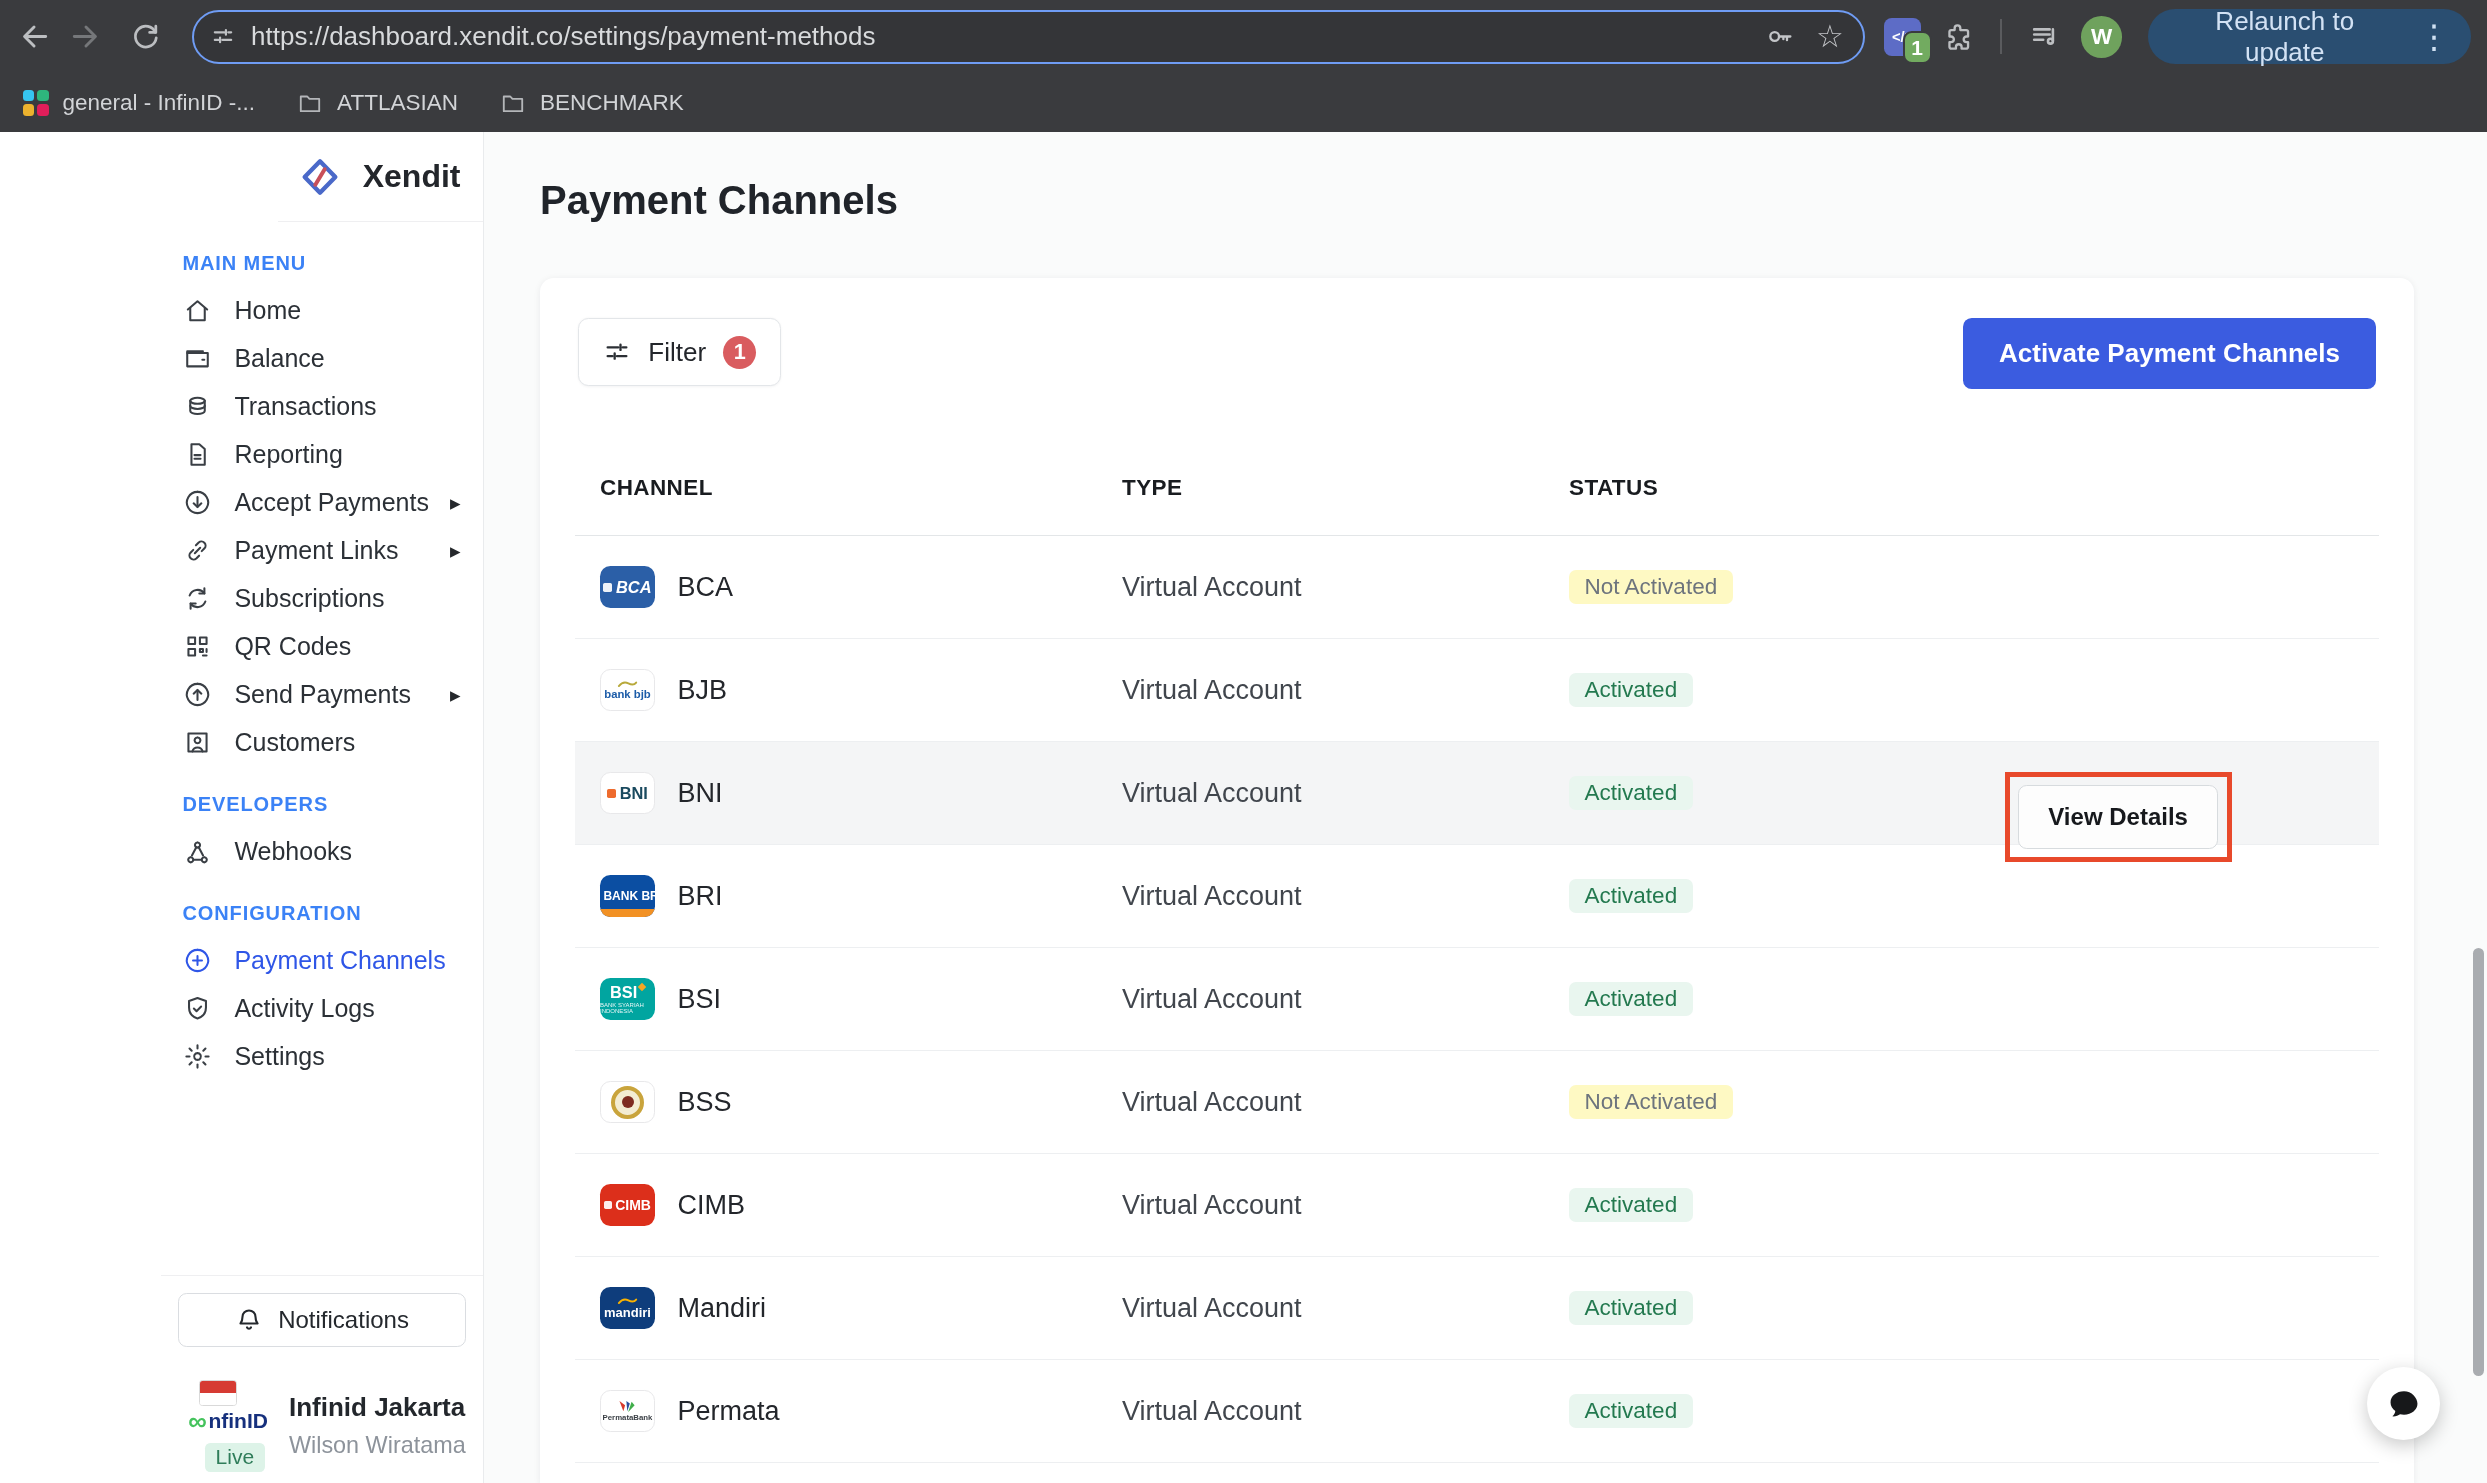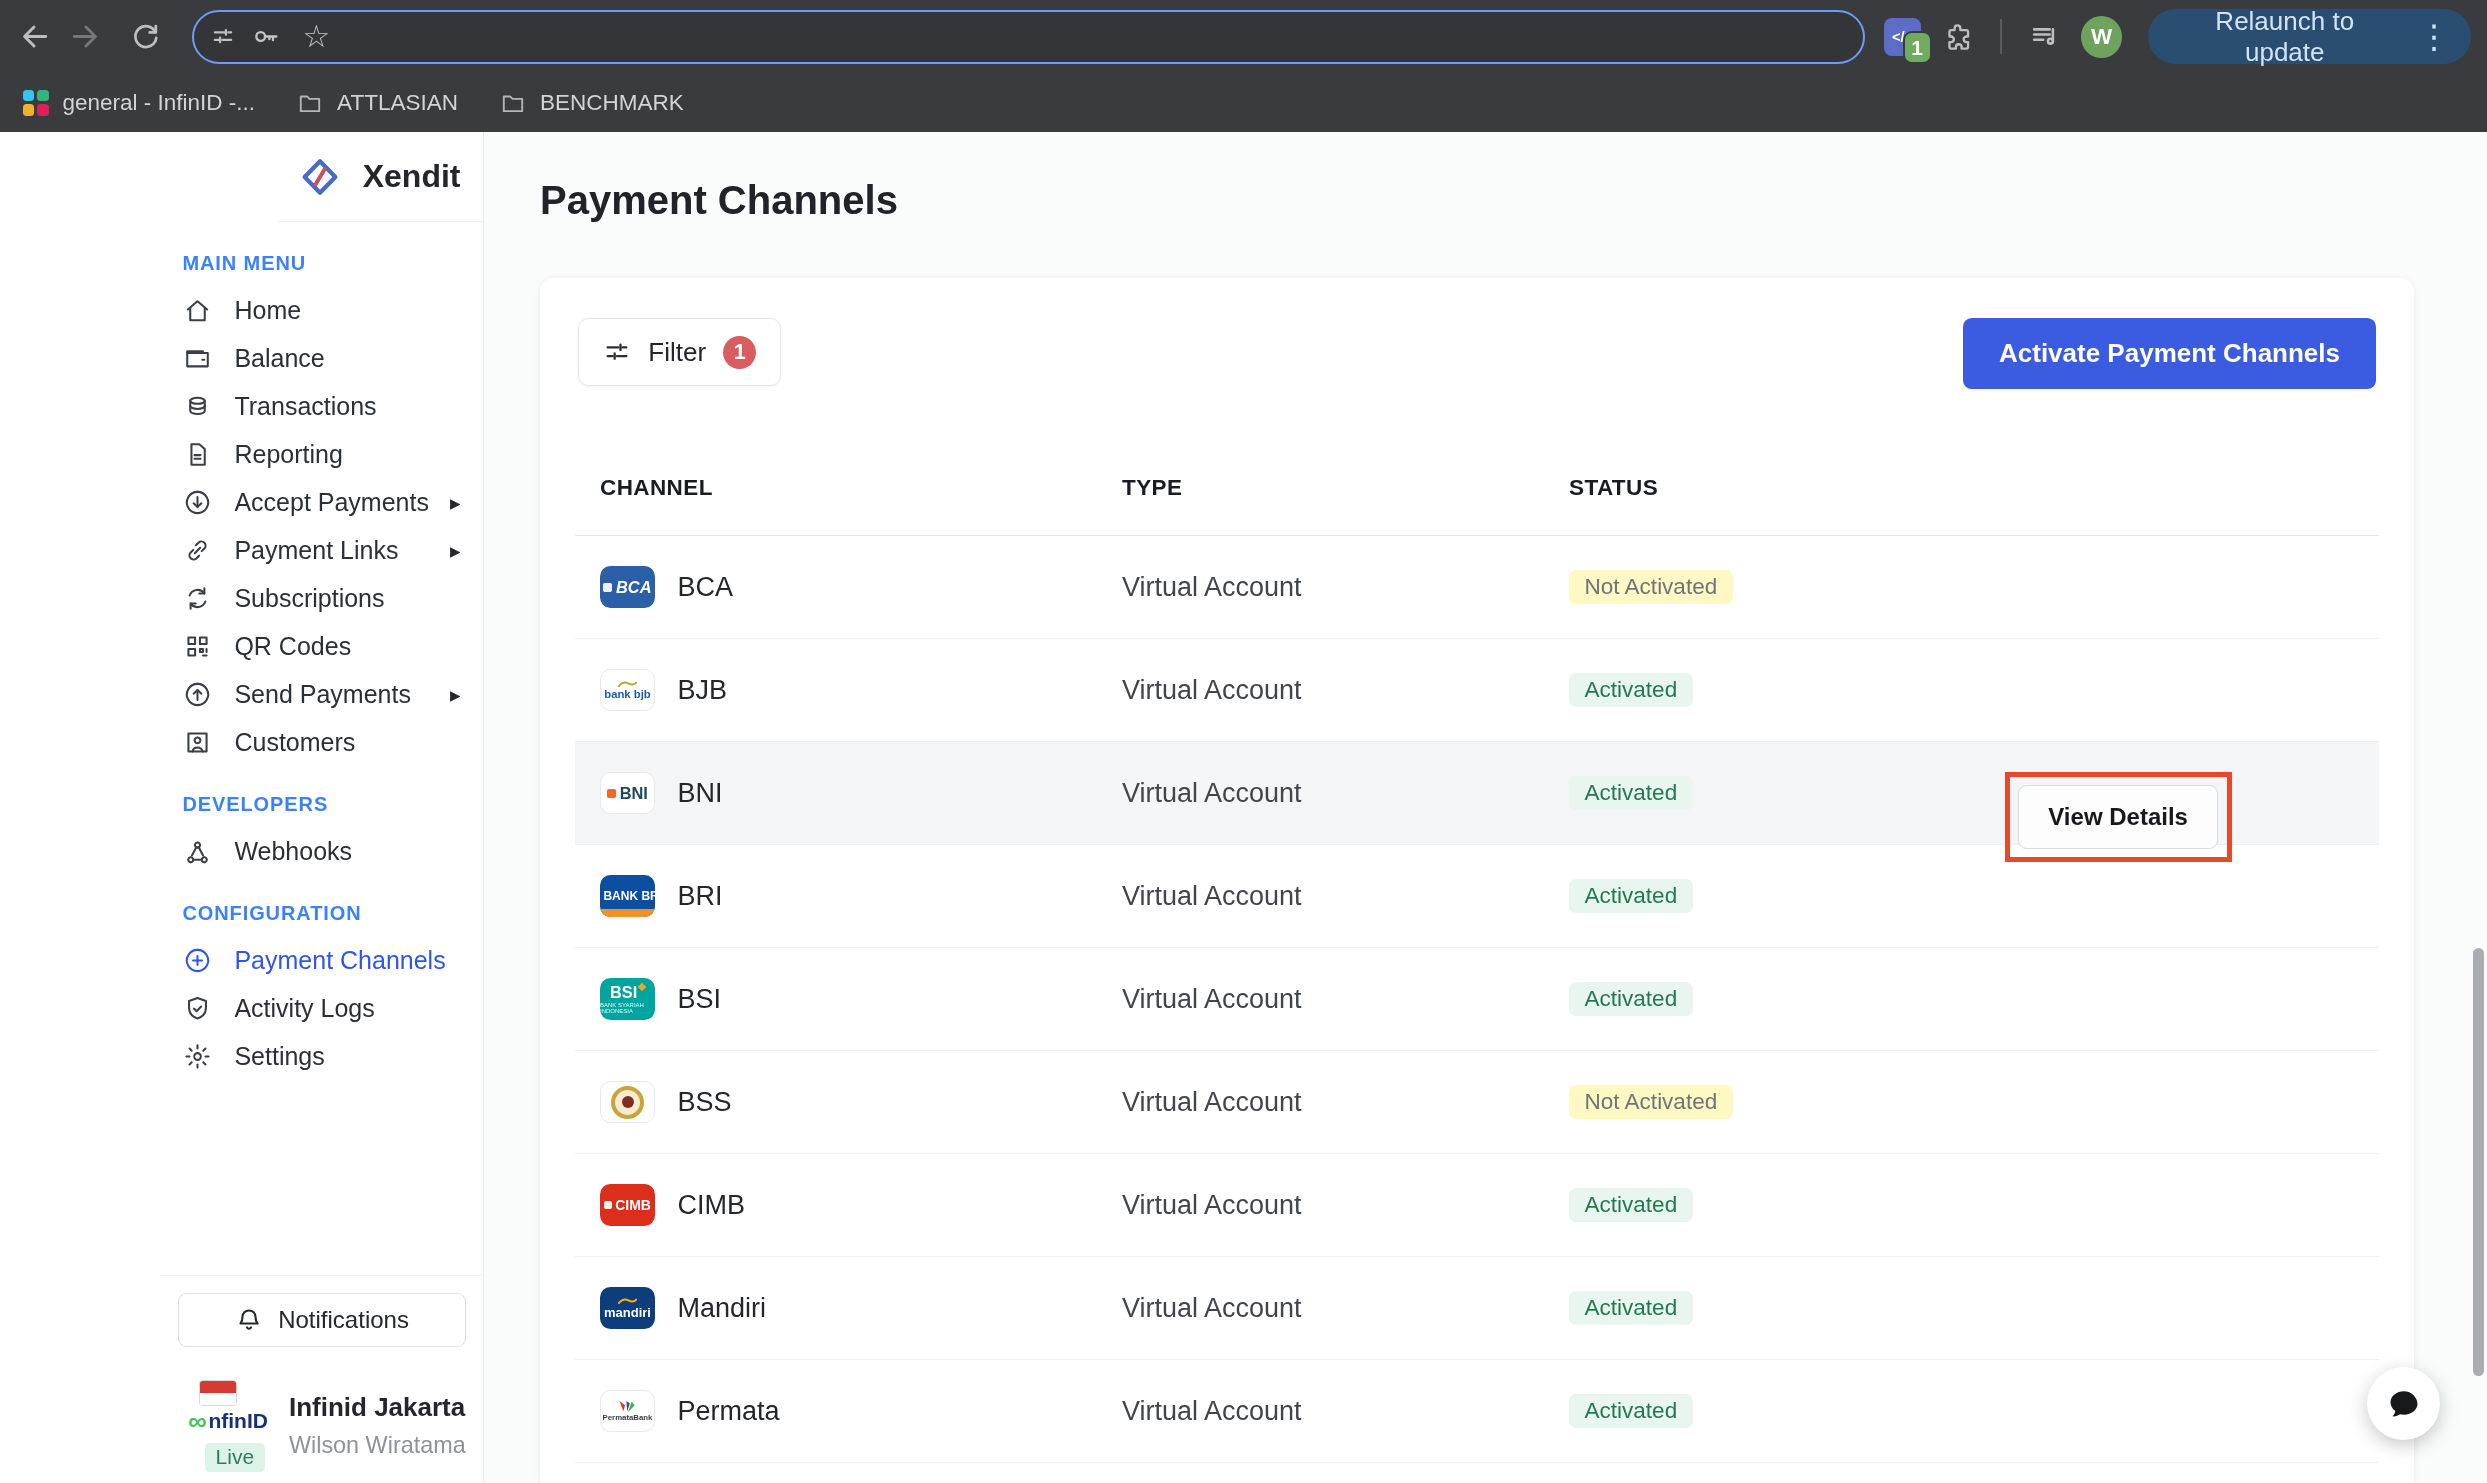--- a/index.html
+++ b/index.html
@@ -135,20 +135,21 @@
           <path d="M19.2 9A7.6 7.6 0 1 0 19.8 13"></path>
         </svg>
     </button>
 
     <div class="urlbar">
       <span class="tune">
         <svg width="28" height="28" viewBox="0 0 24 24" fill="none" stroke="currentColor" stroke-width="1.9" stroke-linecap="round">
             <path d="M5 8h8M16.5 8h2.5M14.5 6v4M5 14.5h3M11.5 14.5H19M9.5 12.5v4"></path>
           </svg>
       </span>
+      <span class="url-text">https://dashboard.xendit.co/settings/payment-methods</span>
       <span class="trail">
         <span>
           <svg width="29" height="29" viewBox="0 0 24 24" fill="none" stroke="currentColor" stroke-width="1.9" stroke-linecap="round">
               <circle cx="8" cy="12" r="3.6"></circle>
               <path d="M11.6 12H21M18.2 12v3M15.2 12v2.2"></path>
             </svg>
         </span>
         <span style="font-size:31px;line-height:1">☆</span>
       </span>
     </div>

